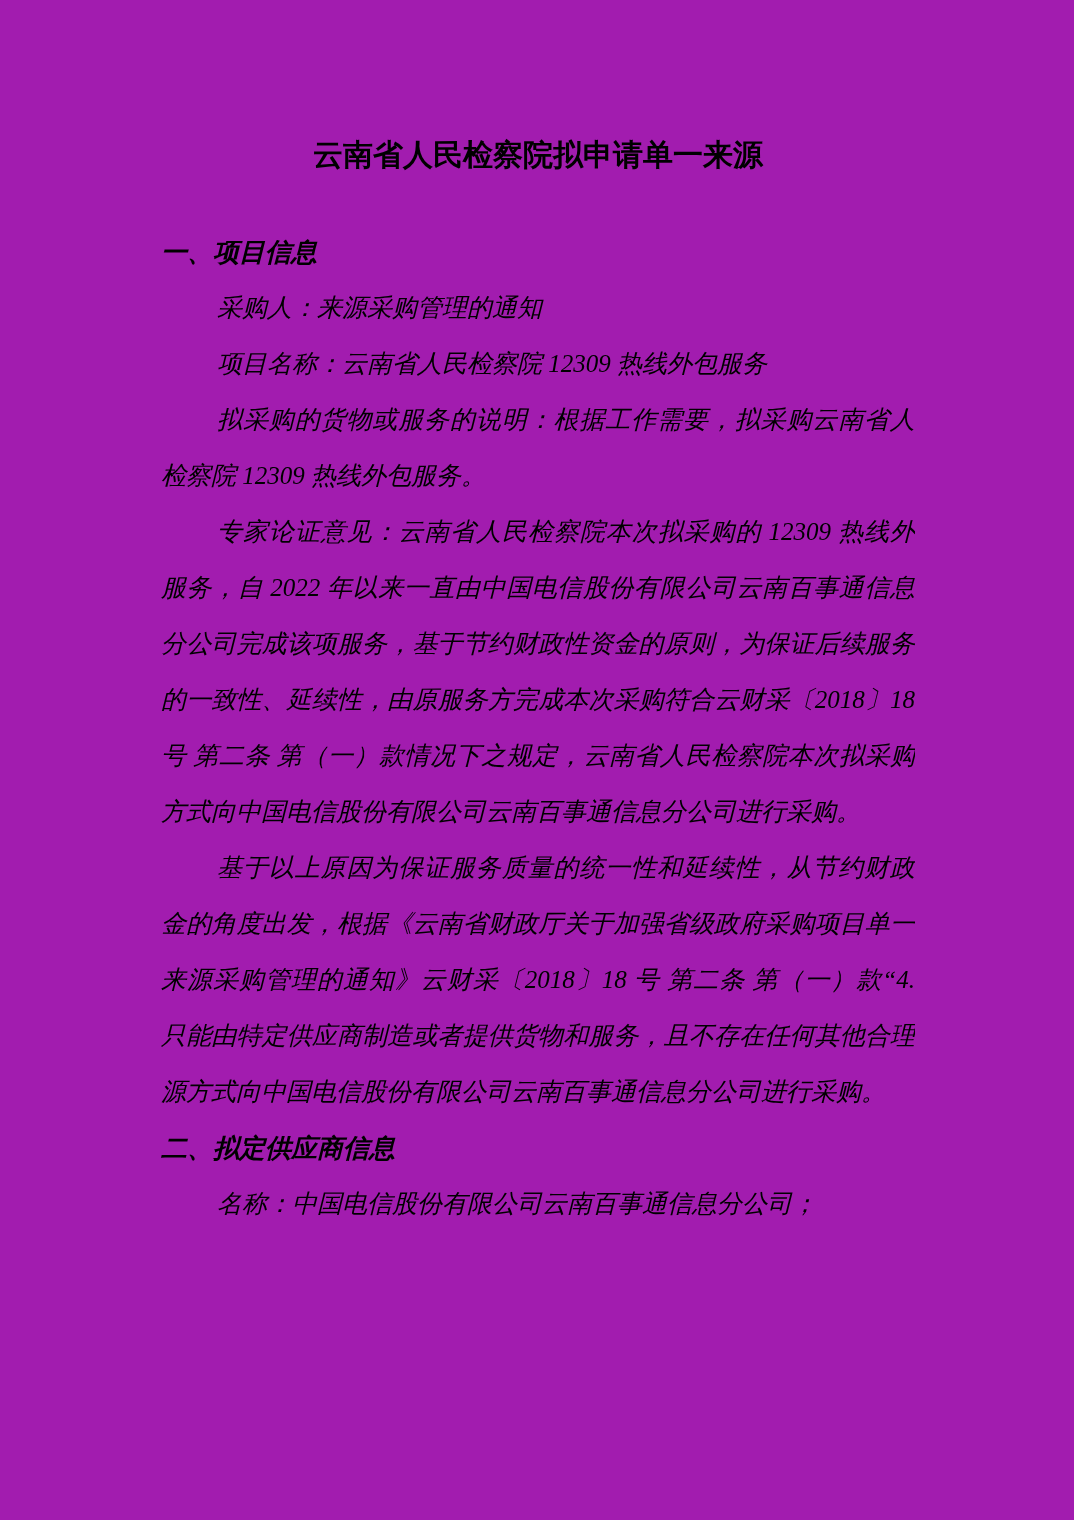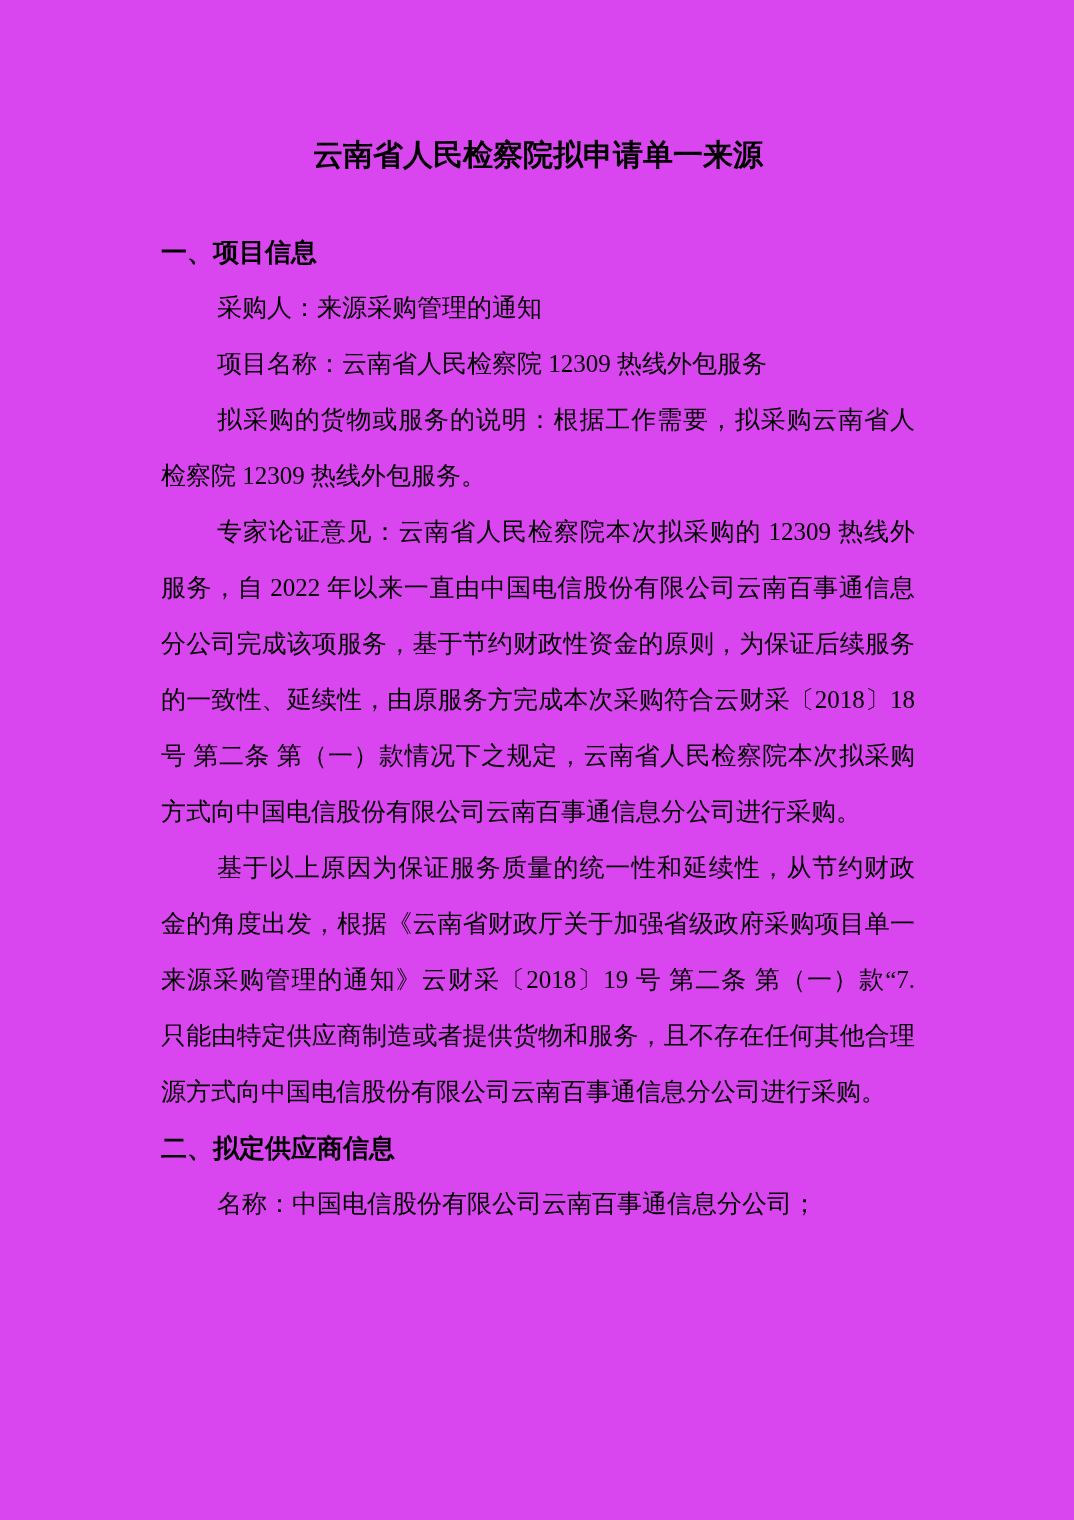--- a/index.html
+++ b/index.html
@@ -5,21 +5,21 @@
   html, body {
     margin: 0;
     padding: 0;
     background: #ffffff;
   }
   .page {
     position: relative;
     width: 1074px;
     height: 1520px;
     margin: 0 auto;
-    background: #d946ef;
+    background: #a21caf;
     color: #000000;
     overflow: hidden;
     box-sizing: border-box;
     padding: 128px 159px 0 161px;
   }
   .title-block {
     margin-bottom: 42px;
   }
   .title-line {
     font-family: "Liberation Sans", "DejaVu Sans", sans-serif;
@@ -29,20 +29,21 @@
     height: 54px;
     text-align: center;
     white-space: nowrap;
   }
   .doc-body .line {
     font-family: "Liberation Serif", "DejaVu Serif", serif;
     font-size: 25px;
     line-height: 56px;
     height: 56px;
     overflow: hidden;
+    font-style: italic;
   }
   .doc-body .line.heading {
     font-family: "Liberation Sans", "DejaVu Sans", sans-serif;
     font-weight: 700;
     font-size: 26px;
   }
   .doc-body .line.indent {
     text-indent: 56px;
   }
   .doc-body .line.justify {
@@ -64,19 +65,19 @@
       <div class="line indent justify">拟采购的货物或服务的说明：根据工作需要，拟采购云南省人民</div>
       <div class="line">检察院 12309 热线外包服务。</div>
       <div class="line indent justify">专家论证意见：云南省人民检察院本次拟采购的 12309 热线外包</div>
       <div class="line justify">服务，自 2022 年以来一直由中国电信股份有限公司云南百事通信息</div>
       <div class="line justify">分公司完成该项服务，基于节约财政性资金的原则，为保证后续服务</div>
       <div class="line justify">的一致性、延续性，由原服务方完成本次采购符合云财采〔2018〕18</div>
       <div class="line justify">号 第二条 第（一）款情况下之规定，云南省人民检察院本次拟采购的</div>
       <div class="line">方式向中国电信股份有限公司云南百事通信息分公司进行采购。</div>
       <div class="line indent justify">基于以上原因为保证服务质量的统一性和延续性，从节约财政资</div>
       <div class="line justify">金的角度出发，根据《云南省财政厅关于加强省级政府采购项目单一</div>
-      <div class="line justify">来源采购管理的通知》云财采〔2018〕19 号 第二条 第（一）款“7.</div>
+      <div class="line justify">来源采购管理的通知》云财采〔2018〕18 号 第二条 第（一）款“4.</div>
       <div class="line justify">只能由特定供应商制造或者提供货物和服务，且不存在任何其他合理</div>
       <div class="line">源方式向中国电信股份有限公司云南百事通信息分公司进行采购。</div>
       <div class="line heading">二、拟定供应商信息</div>
       <div class="line indent">名称：中国电信股份有限公司云南百事通信息分公司；</div>
     </div>
 </div>
 
 </body></html>

